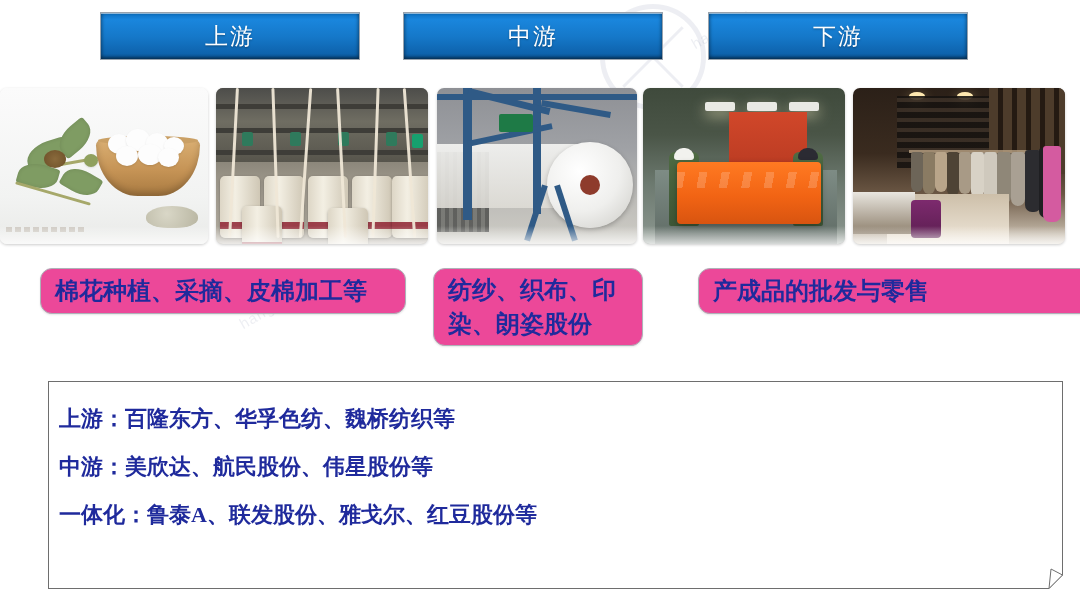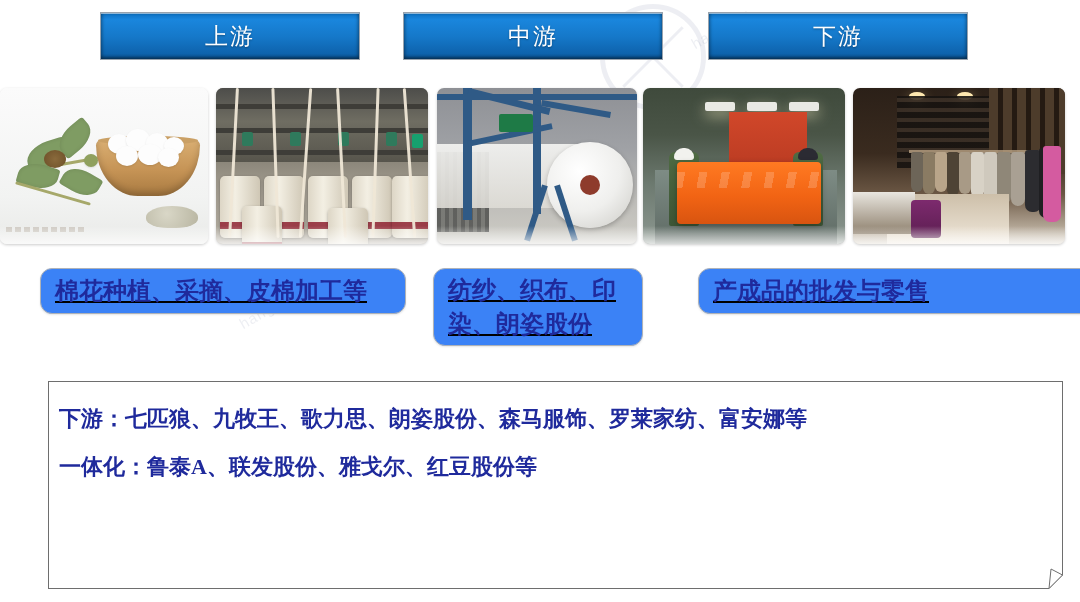--- a/index.html
+++ b/index.html
@@ -123,22 +123,22 @@
   .sc-shop .floor{position:absolute;left:34px;right:56px;bottom:0;height:50px;
     background:linear-gradient(180deg,#cdbfa9 0%,#efe7da 100%);}
   .sc-shop .case{position:absolute;left:0;bottom:10px;width:62px;height:42px;
     background:linear-gradient(180deg,#e9e6df 0%,#8d7f6c 100%);}
   .sc-shop .lugg{position:absolute;left:58px;bottom:6px;width:30px;height:38px;border-radius:4px;
     background:linear-gradient(180deg,#7d2a6e 0%,#5c1e51 100%);}
   .sc-shop .spot{position:absolute;top:4px;width:16px;height:8px;background:#ffe9b0;border-radius:50%;
     box-shadow:0 4px 12px rgba(255,226,150,.6);}
 
   
-  .cap-box{position:absolute;border:1px solid #aeb2b8;border-radius:12px;background:#3b82f6;
-           box-shadow:0 1px 2px rgba(0,0,0,.10);display:flex;align-items:center;text-decoration:underline;}
+  .cap-box{position:absolute;border:1px solid #aeb2b8;border-radius:12px;background:#ec4899;
+           box-shadow:0 1px 2px rgba(0,0,0,.10);display:flex;align-items:center;}
   .cap-box .txt{color:#1f2a9c;font-weight:700;font-size:24px;line-height:34px;
                 font-family:"Liberation Serif",serif;padding:0 14px;}
   #cap0{left:40px;top:268px;width:364px;height:44px;}
   #cap1{left:433px;top:268px;width:208px;height:76px;}
   #cap2{left:698px;top:268px;width:397px;height:44px;}
 
   
   #panel{position:absolute;left:48px;top:381px;width:1015px;height:208px;
          background:#ffffff;}
   #panel .edge{position:absolute;background:#6e6e6e;}
@@ -297,16 +297,17 @@
 <div id="panel">
   <div class="edge et"></div>
   <div class="edge el"></div>
   <div class="edge er"></div>
   <div class="edge eb"></div>
   <svg class="fold" viewBox="0 0 52 40">
     <path d="M0 39.5 L38 39.5 L51.5 26 L51.5 0" fill="none" stroke="#6e6e6e" stroke-width="1"></path>
     <path d="M38 39.5 L40 20 L51.5 26 Z" fill="#ffffff" stroke="#6e6e6e" stroke-width="1"></path>
   </svg>
   <div class="lines">
-    <div class="line">下游：七匹狼、九牧王、歌力思、朗姿股份、森马服饰、罗莱家纺、富安娜等</div>
+    <div class="line">上游：百隆东方、华孚色纺、魏桥纺织等</div>
+    <div class="line">中游：美欣达、航民股份、伟星股份等</div>
     <div class="line">一体化：鲁泰A、联发股份、雅戈尔、红豆股份等</div>
   </div>
 </div>
 
 </body></html>

